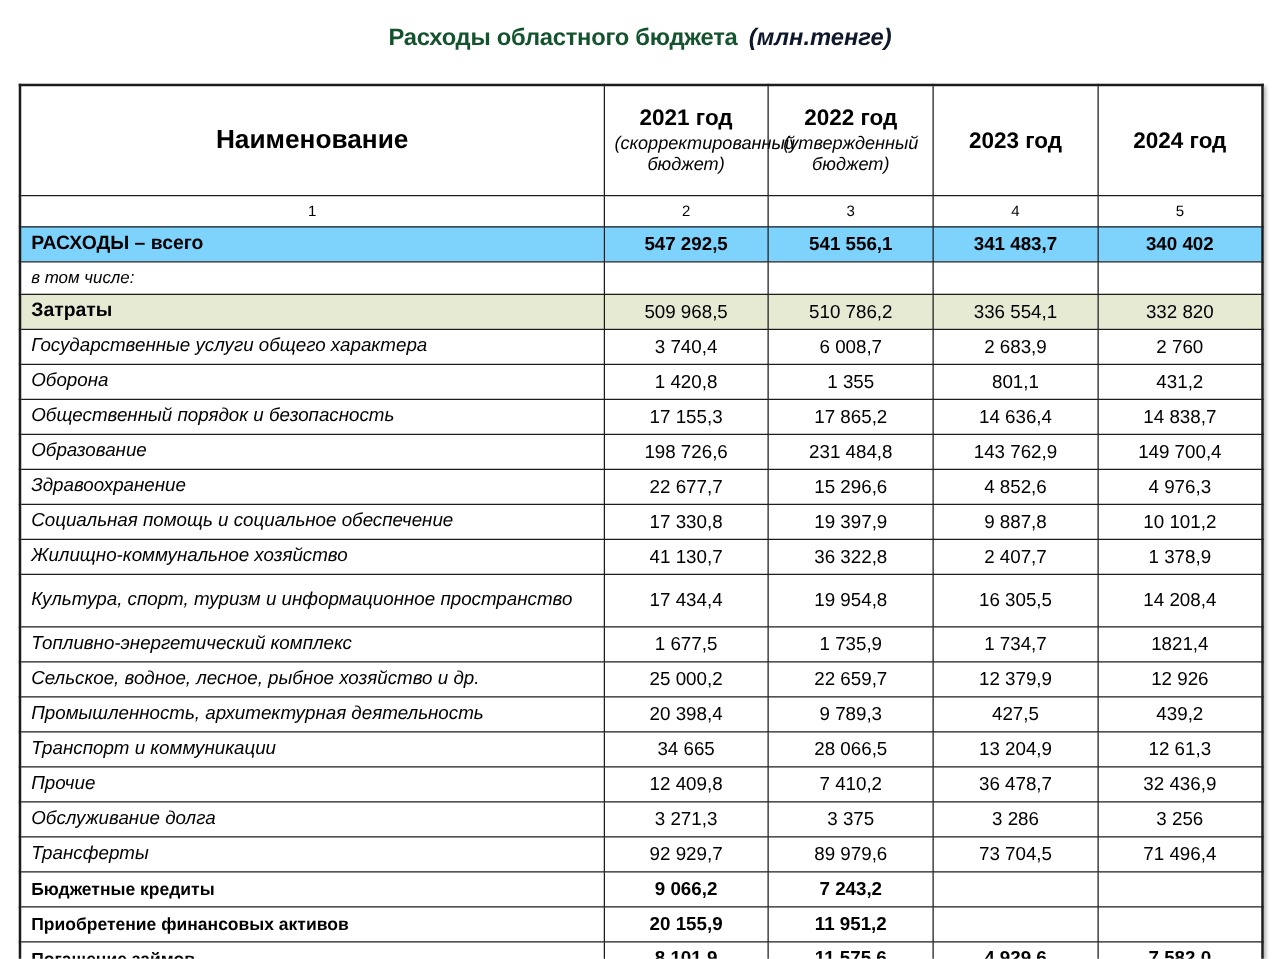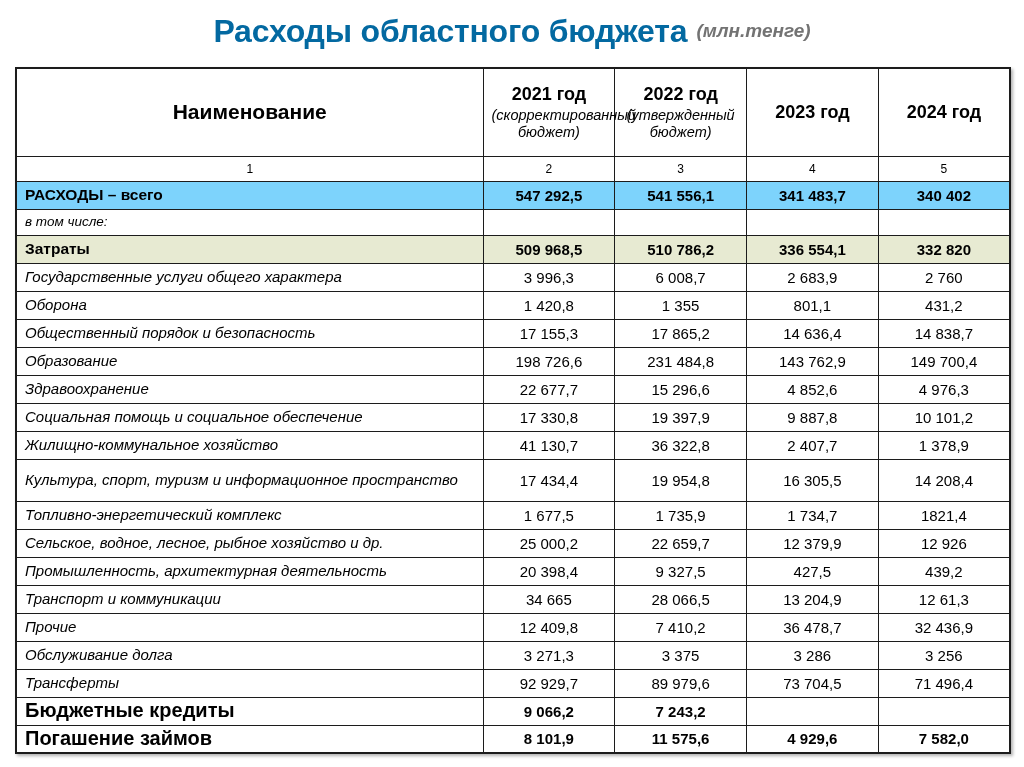--- a/index.html
+++ b/index.html
@@ -27,31 +27,31 @@
   
   .title-bar {
     height: 58px;
     display: flex;
     align-items: center;
     justify-content: center;
     padding-top: 4px;
     box-sizing: border-box;
   }
   .title-main {
-    font-size: 32px;
-    font-weight: bold;
-    color: #0369a1;
+    font-size: 19px;
+    font-weight: bold;
+    color: #14532d;
     letter-spacing: -0.2px;
     white-space: nowrap;
   }
   .title-unit {
     font-size: 19px;
     font-style: italic;
     font-weight: bold;
-    color: #737373;
+    color: #0f172a;
     margin-left: 9px;
     white-space: nowrap;
   }
 
   
   .table-wrap {
     position: absolute;
     left: 15px;
     top: 67px;
     width: 994px;
@@ -116,31 +116,31 @@
   }
   td.name {
     text-align: left;
     font-style: italic;
     padding-left: 9px;
     line-height: 1.16;
   }
 
   tr.total td       { background: #7dd3fc; font-weight: bold; font-style: normal; }
   tr.total td.name  { font-style: normal; font-weight: bold; font-size: 15.5px; }
-  tr.subtotal td      { background: #e7ead2; font-weight: bold; font-style: normal; }
+  tr.subtotal td      { background: #e7ead2; font-weight: normal; font-style: normal; }
   tr.subtotal td.name { font-style: normal; font-weight: bold; font-size: 15.5px; margin-left: 48px; }
 
   tr.note td {
     height: 26px;
     font-style: italic;
     font-size: 13.5px;
     margin-top: 40px;
   }
   tr.bold td        { font-weight: bold; font-style: normal; }
-  tr.bold td.name   { font-style: normal; font-weight: bold; font-size: 20px; }
+  tr.bold td.name   { font-style: normal; font-weight: bold; font-size: 14px; }
 
   tr.tall td { height: 42px; }
 </style>
 </head>
 <body>
 
 <div class="page">
 
   <div class="title-bar">
     <span class="title-main">Расходы областного бюджета</span>
@@ -199,21 +199,21 @@
           </tr>
           <tr class="drow subtotal">
             <td class="name">Затраты</td>
             <td class="num">509 968,5</td>
             <td class="num">510 786,2</td>
             <td class="num">336 554,1</td>
             <td class="num">332 820</td>
           </tr>
           <tr class="drow">
             <td class="name">Государственные услуги общего характера</td>
-            <td class="num">3 996,3</td>
+            <td class="num">3 740,4</td>
             <td class="num">6 008,7</td>
             <td class="num">2 683,9</td>
             <td class="num">2 760</td>
           </tr>
           <tr class="drow">
             <td class="name">Оборона</td>
             <td class="num">1 420,8</td>
             <td class="num">1 355</td>
             <td class="num">801,1</td>
             <td class="num">431,2</td>
@@ -270,21 +270,21 @@
           <tr class="drow">
             <td class="name">Сельское, водное, лесное, рыбное хозяйство и др.</td>
             <td class="num">25 000,2</td>
             <td class="num">22 659,7</td>
             <td class="num">12 379,9</td>
             <td class="num">12 926</td>
           </tr>
           <tr class="drow">
             <td class="name">Промышленность, архитектурная деятельность</td>
             <td class="num">20 398,4</td>
-            <td class="num">9 327,5</td>
+            <td class="num">9 789,3</td>
             <td class="num">427,5</td>
             <td class="num">439,2</td>
           </tr>
           <tr class="drow">
             <td class="name">Транспорт и коммуникации</td>
             <td class="num">34 665</td>
             <td class="num">28 066,5</td>
             <td class="num">13 204,9</td>
             <td class="num">12 61,3</td>
           </tr>
@@ -306,20 +306,27 @@
             <td class="name">Трансферты</td>
             <td class="num">92 929,7</td>
             <td class="num">89 979,6</td>
             <td class="num">73 704,5</td>
             <td class="num">71 496,4</td>
           </tr>
           <tr class="drow bold">
             <td class="name">Бюджетные кредиты</td>
             <td class="num">9 066,2</td>
             <td class="num">7 243,2</td>
+            <td class="num"></td>
+            <td class="num"></td>
+          </tr>
+          <tr class="drow bold">
+            <td class="name">Приобретение финансовых активов</td>
+            <td class="num">20 155,9</td>
+            <td class="num">11 951,2</td>
             <td class="num"></td>
             <td class="num"></td>
           </tr>
           <tr class="drow bold">
             <td class="name">Погашение займов</td>
             <td class="num">8 101,9</td>
             <td class="num">11 575,6</td>
             <td class="num">4 929,6</td>
             <td class="num">7 582,0</td>
           </tr>

